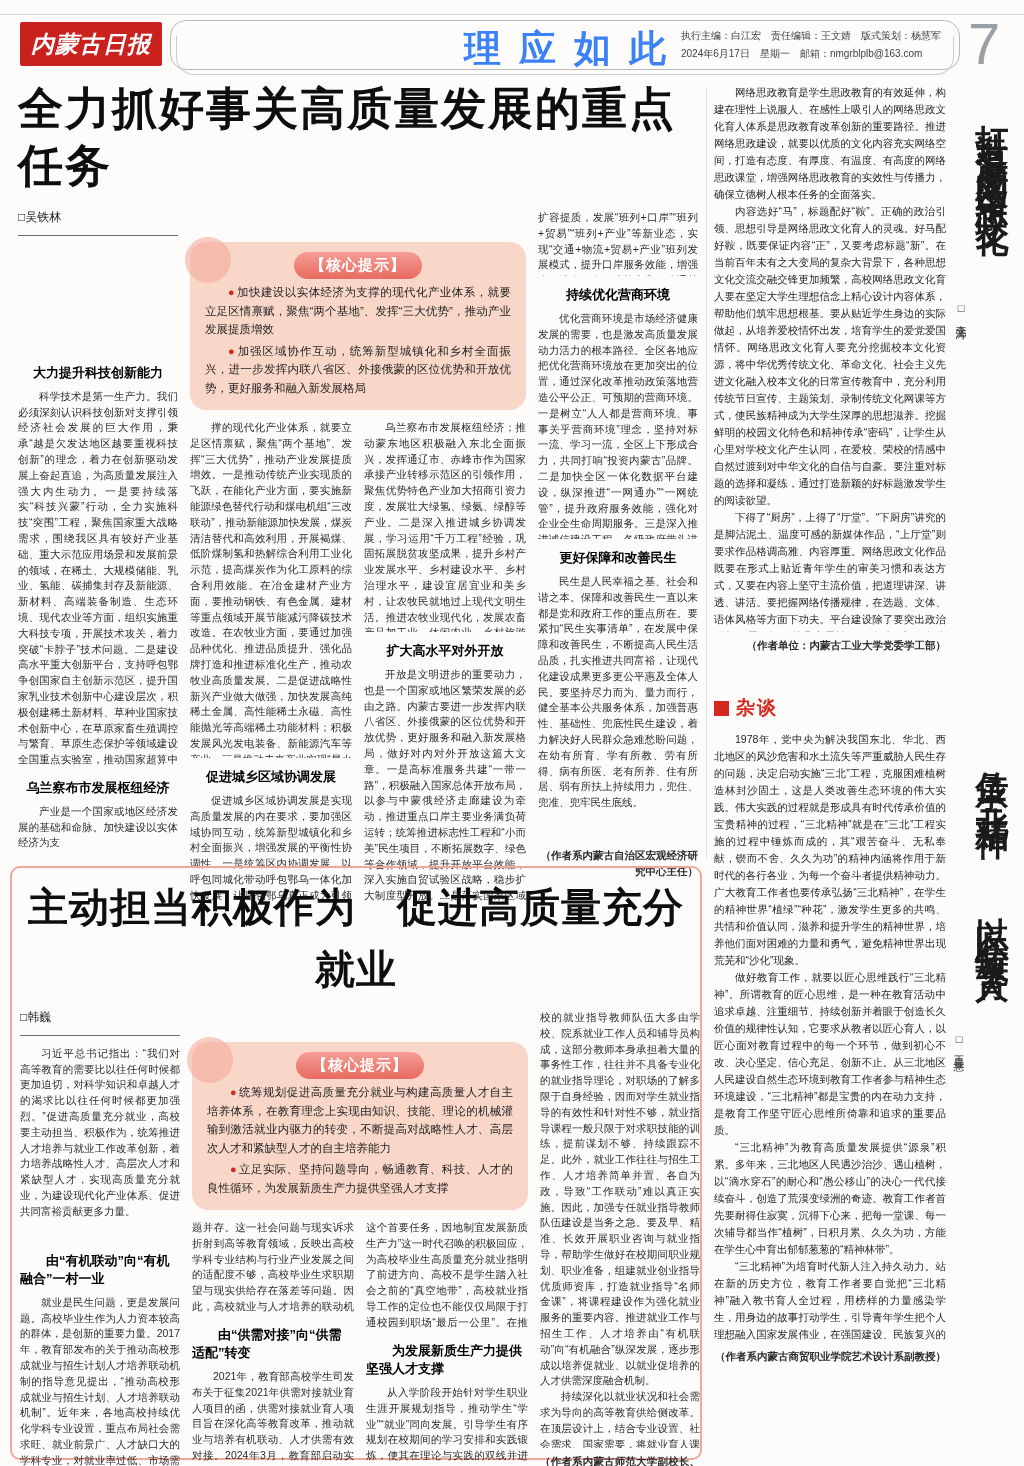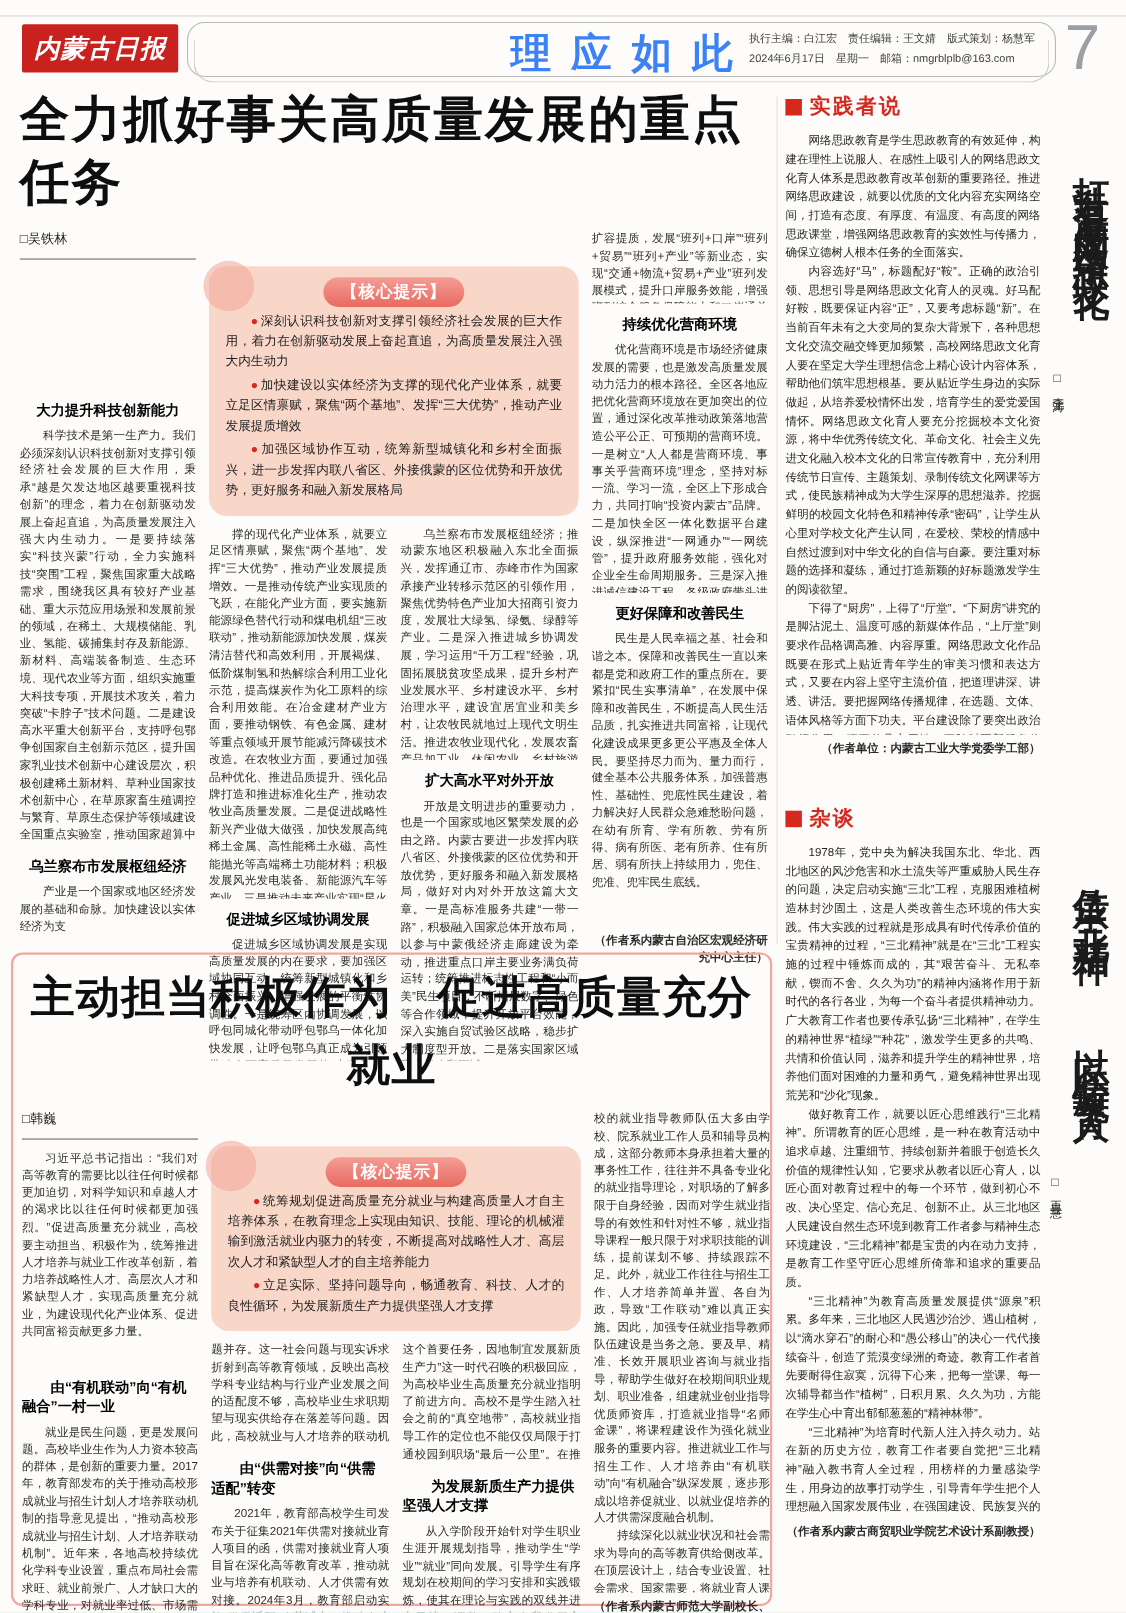--- a/index.html
+++ b/index.html
@@ -102,21 +102,20 @@
         <div class="subhead">乌兰察布市发展枢纽经济</div>
         <div class="clip" style="height:64px">
           <p class="body">产业是一个国家或地区经济发展的基础和命脉。加快建设以实体经济为支</p>
         </div>
       </div>
 
       <div class="mid">
         <div class="core-box">
           <span class="deco"></span>
           <div class="badge">【核心提示】</div>
-          <p class="bullet"><span class="dot">●</span><span>深刻认识科技创新对支撑引领经济社会发展的巨大作用，着力在创新驱动发展上奋起直追，为高质量发展注入强大内生动力</span></p>
           <p class="bullet"><span class="dot">●</span><span>加快建设以实体经济为支撑的现代化产业体系，就要立足区情禀赋，聚焦“两个基地”、发挥“三大优势”，推动产业发展提质增效</span></p>
           <p class="bullet"><span class="dot">●</span><span>加强区域协作互动，统筹新型城镇化和乡村全面振兴，进一步发挥内联八省区、外接俄蒙的区位优势和开放优势，更好服务和融入新发展格局</span></p>
         </div>
         <div class="subcols">
           <div class="subcol">
             <div class="clip" style="height:338px">
               <p class="body">撑的现代化产业体系，就要立足区情禀赋，聚焦“两个基地”、发挥“三大优势”，推动产业发展提质增效。一是推动传统产业实现质的飞跃，在能化产业方面，要实施新能源绿色替代行动和煤电机组“三改联动”，推动新能源加快发展，煤炭清洁替代和高效利用，开展褐煤、低阶煤制氢和热解综合利用工业化示范，提高煤炭作为化工原料的综合利用效能。在冶金建材产业方面，要推动钢铁、有色金属、建材等重点领域开展节能减污降碳技术改造。在农牧业方面，要通过加强品种优化、推进品质提升、强化品牌打造和推进标准化生产，推动农牧业高质量发展。二是促进战略性新兴产业做大做强，加快发展高纯稀土金属、高性能稀土永磁、高性能抛光等高端稀土功能材料；积极发展风光发电装备、新能源汽车等产业。三是推动未来产业实现“星火燎原”，加快产业数字化转型和智能化升级，推进全国一体化算力网络内蒙古枢纽节点、和林格尔数据中心集群建设；积极推动新型储能产业发展。四是大力推动现代服务业同先进制造业、现代农牧业深度融合，积极发展工业设计、检验检测、信息服务、节能环保等生产性服务业，加快推动文化旅游、商贸流通、健康养老等生活性服务业转型升级，实现服务业向产业链和价值链高端攀升。</p>
             </div>
             <div class="subhead">促进城乡区域协调发展</div>
             <div class="clip" style="height:112px">
@@ -204,24 +203,20 @@
         </div>
         <div class="attr" style="text-align:justify">（作者系内蒙古师范大学副校长、教授、博士生导师）</div>
       </div>
     </div>
   </div>
 
   <div class="vrule"></div>
   <div class="rail">
 
     <div class="rail-sec">
-      <div class="sec-head">
-        <span class="sq"></span>
-        <span class="sec-label">实践者说</span>
-      </div>
       <div class="rail-row">
         <div>
           <div class="rail-text clip" style="height:548px">
             <p>网络思政教育是学生思政教育的有效延伸，构建在理性上说服人、在感性上吸引人的网络思政文化育人体系是思政教育改革创新的重要路径。推进网络思政建设，就要以优质的文化内容充实网络空间，打造有态度、有厚度、有温度、有高度的网络思政课堂，增强网络思政教育的实效性与传播力，确保立德树人根本任务的全面落实。</p>
             <p>内容选好“马”，标题配好“鞍”。正确的政治引领、思想引导是网络思政文化育人的灵魂。好马配好鞍，既要保证内容“正”，又要考虑标题“新”。在当前百年未有之大变局的复杂大背景下，各种思想文化交流交融交锋更加频繁，高校网络思政文化育人要在坚定大学生理想信念上精心设计内容体系，帮助他们筑牢思想根基。要从贴近学生身边的实际做起，从培养爱校情怀出发，培育学生的爱党爱国情怀。网络思政文化育人要充分挖掘校本文化资源，将中华优秀传统文化、革命文化、社会主义先进文化融入校本文化的日常宣传教育中，充分利用传统节日宣传、主题策划、录制传统文化网课等方式，使民族精神成为大学生深厚的思想滋养。挖掘鲜明的校园文化特色和精神传承“密码”，让学生从心里对学校文化产生认同，在爱校、荣校的情感中自然过渡到对中华文化的自信与自豪。要注重对标题的选择和凝练，通过打造新颖的好标题激发学生的阅读欲望。</p>
             <p>下得了“厨房”，上得了“厅堂”。“下厨房”讲究的是脚沾泥土、温度可感的新媒体作品，“上厅堂”则要求作品格调高雅、内容厚重。网络思政文化作品既要在形式上贴近青年学生的审美习惯和表达方式，又要在内容上坚守主流价值，把道理讲深、讲透、讲活。要把握网络传播规律，在选题、文体、语体风格等方面下功夫。平台建设除了要突出政治引领作用，还要兼具实用性。要随时更新服务信息，使青年学生在日常学习生活中离不开、用得住。要适时把握宣传造势和热点的立体式系列推送，系统设计，根据不同的内容选择正确的发布时间、恰当的发布方式。</p>
 
           </div>
           <div class="attr" style="width:232px">（作者单位：内蒙古工业大学党委学工部）</div>
         </div>

